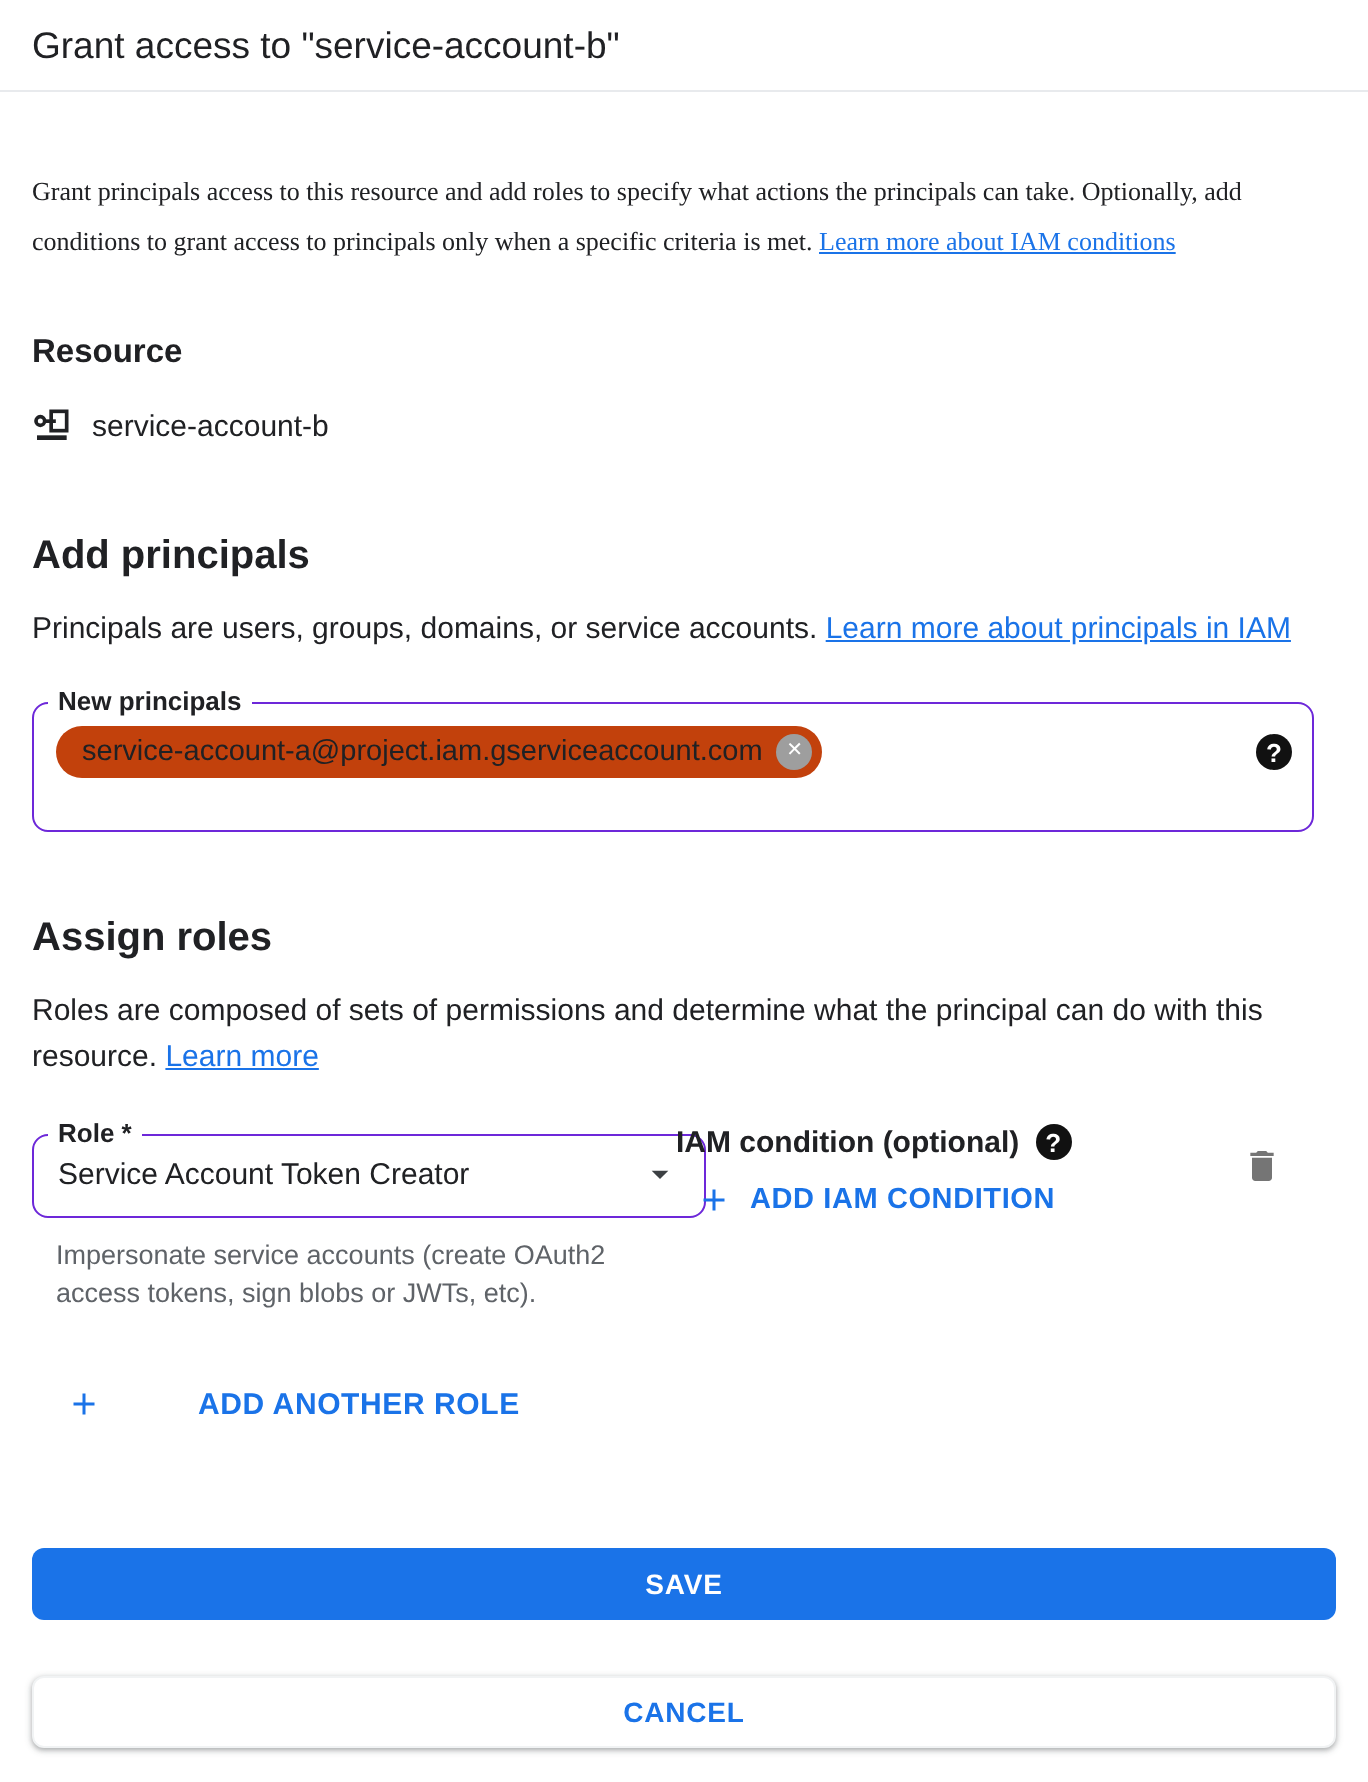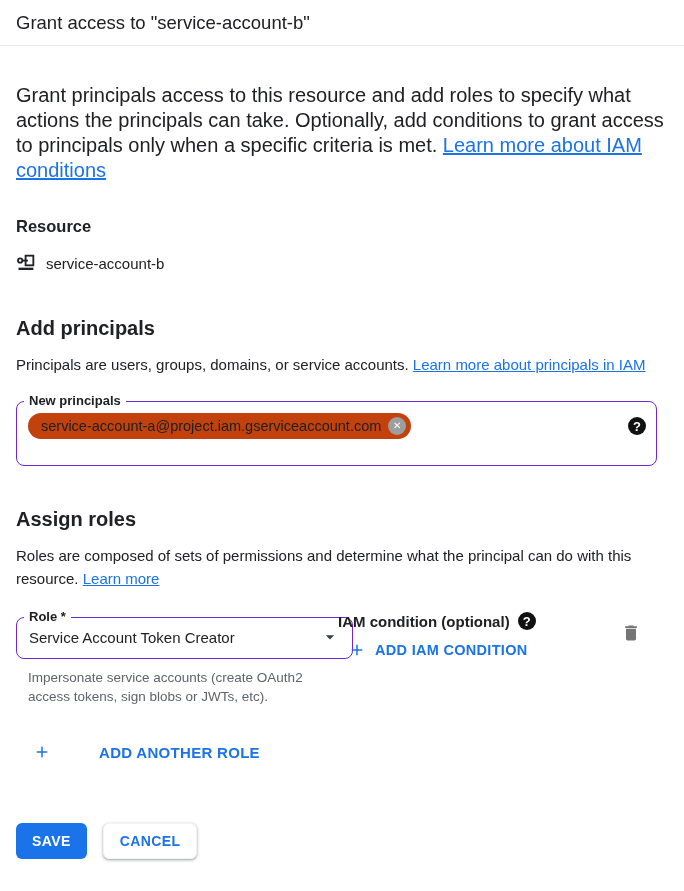--- a/index.html
+++ b/index.html
@@ -17,23 +17,24 @@
   .dialog-header h1 {
     font-size: 18.5px;
     font-weight: normal;
     color: #202124;
     line-height: 24px;
   }
   .dialog-body { padding: 0 16px 16px; }
 
   .intro {
     margin-top: 37px;
-    font-size: 20px;
+    font-size: 13px;
     line-height: 25px;
     color: #202124;
+    font-family: Liberation Serif, serif;
   }
   a.link {
     color: #1a73e8;
     text-decoration: underline;
     cursor: pointer;
   }
   .section-sub {
     margin-top: 33px;
     font-size: 16.5px;
     font-weight: bold;
@@ -181,21 +182,22 @@
     background: transparent;
     cursor: pointer;
     padding: 0;
     display: inline-flex;
   }
   .trash-btn { margin-left: auto; margin-right: 27px; margin-top: 14px; }
 
   .actions {
     margin-top: 58px;
     display: flex;
-    gap: 16px;
+    gap: 28px;
+    flex-direction: column;
   }
   .btn {
     height: 36px;
     padding: 0 16px;
     border-radius: 6px;
     font-family: "Liberation Sans", sans-serif;
     font-size: 14px;
     font-weight: bold;
     letter-spacing: 0.4px;
     cursor: pointer;

